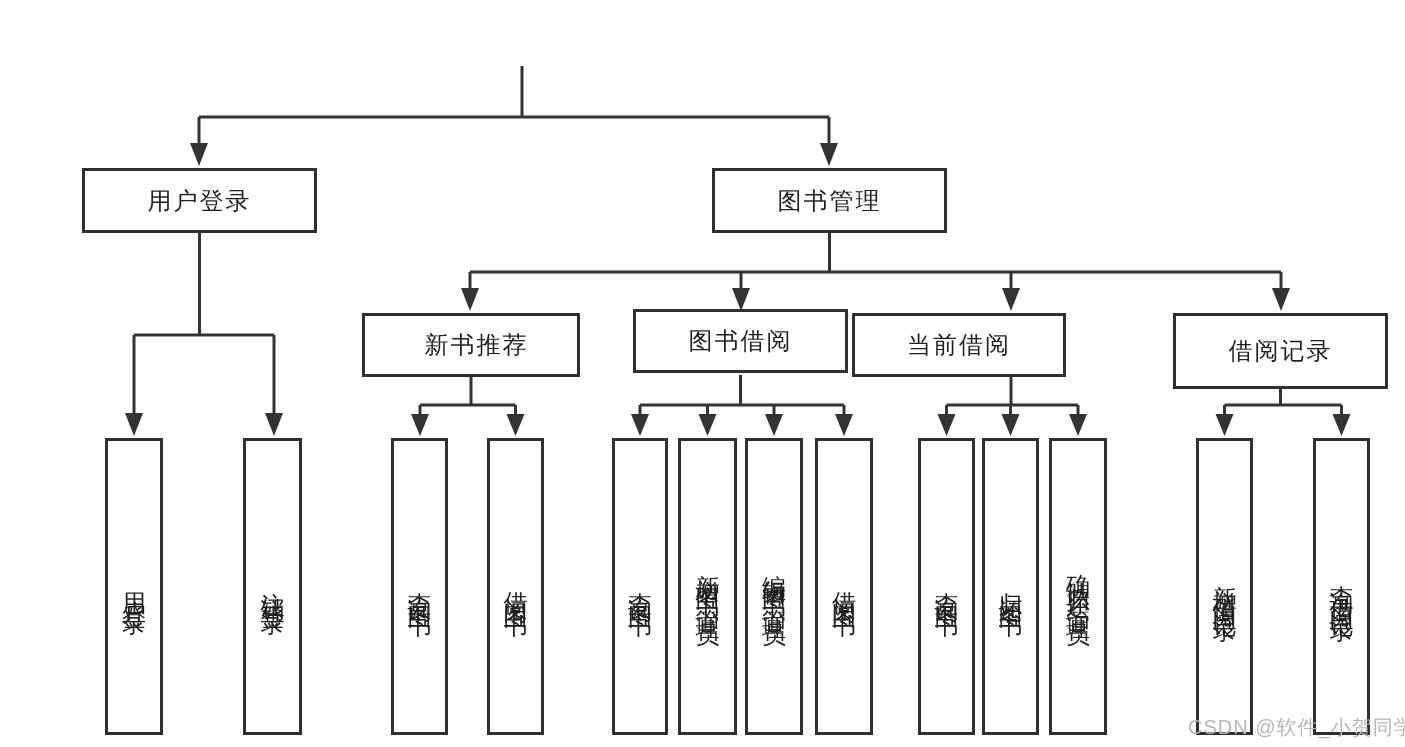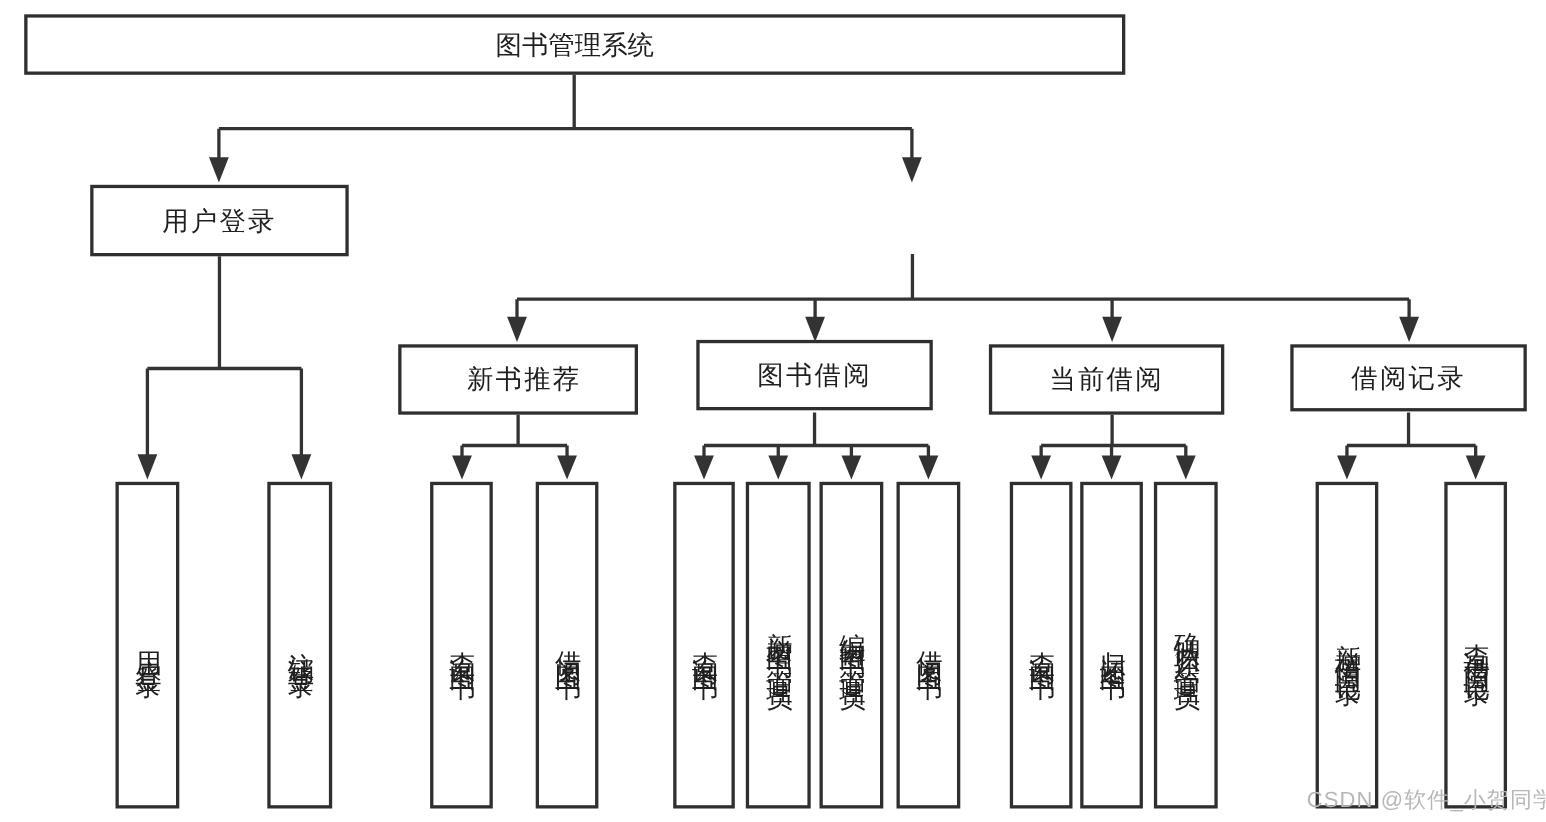--- a/index.html
+++ b/index.html
@@ -70,38 +70,38 @@
 
       <polygon points="937.5,414 955.5,414 946.5,436"></polygon>
       <polygon points="1001.5,414 1019.5,414 1010.5,436"></polygon>
       <polygon points="1069,414 1087,414 1078,436"></polygon>
 
       <polygon points="1215.5,414 1233.5,414 1224.5,436"></polygon>
       <polygon points="1332.5,414 1350.5,414 1341.5,436"></polygon>
     </g>
   </svg>
 
-  <div class="box root-box" style="left:22px;top:13px;width:1001px;height:55px;">
-    <span>图书管理系统</span>
-  </div>
 
   <div class="box head" style="left:82px;top:168px;width:235px;height:65px;">
     <span>用户登录</span>
+  </div>
+  <div class="box head" style="left:712px;top:168px;width:235px;height:65px;">
+    <span>图书管理</span>
   </div>
 
   <div class="box head" style="left:362px;top:313px;width:218px;height:64px;padding-left:11px;">
     <span>新书推荐</span>
   </div>
   <div class="box head" style="left:633px;top:309px;width:215px;height:64px;">
     <span>图书借阅</span>
   </div>
-  <div class="box head" style="left:899px;top:313px;width:214px;height:64px;">
+  <div class="box head" style="left:852px;top:313px;width:214px;height:64px;">
     <span>当前借阅</span>
   </div>
-  <div class="box head" style="left:1173px;top:313px;width:215px;height:61px;">
+  <div class="box head" style="left:1173px;top:313px;width:215px;height:76px;">
     <span>借阅记录</span>
   </div>
 
   <div class="box leaf" style="left:105px;top:438px;width:58px;height:297px;">
     <span class="vtext">用户登录</span>
   </div>
   <div class="box leaf" style="left:243px;top:438px;width:59px;height:297px;">
     <span class="vtext">注销登录</span>
   </div>
 

